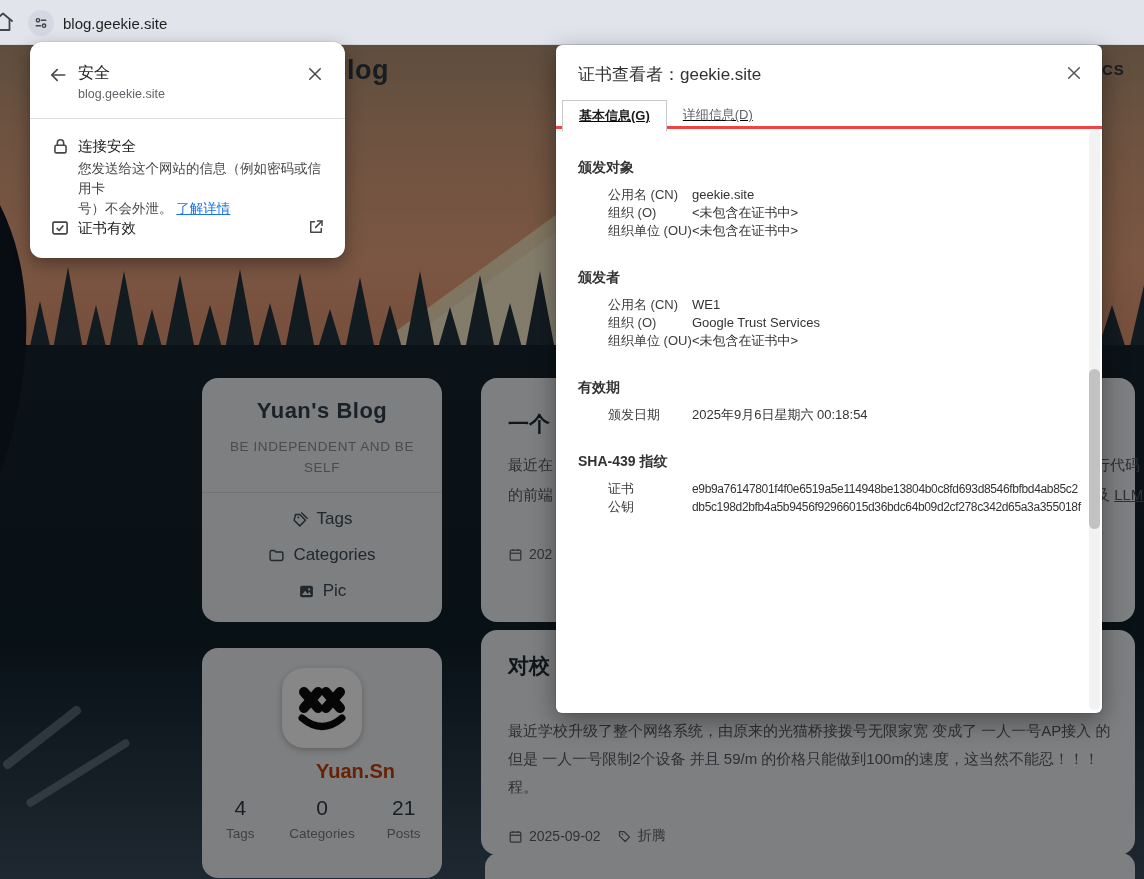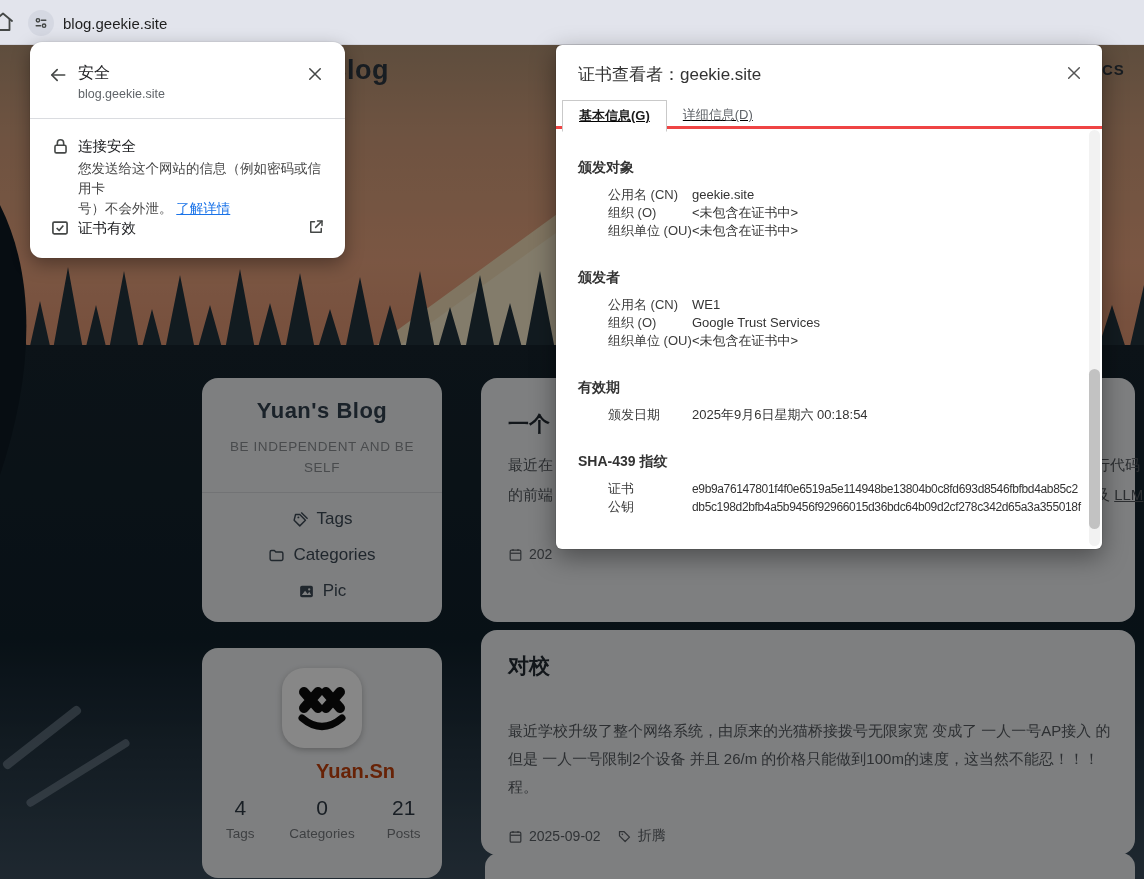--- a/index.html
+++ b/index.html
@@ -64,21 +64,21 @@
   .sp-div{position:absolute;left:0;top:76px;width:315px;border-top:1px solid #dadce0;}
   .sp-lock{position:absolute;left:21px;top:95px;width:19px;height:19px;color:#444746;}
   .sp-h{position:absolute;left:48px;top:95px;font-size:14.5px;color:#202124;}
   .sp-body{position:absolute;left:48px;top:117px;width:254px;font-size:13.5px;line-height:20px;color:#474747;}
   .sp-link{color:#1a73e8;text-decoration:underline;cursor:pointer;}
   .sp-cert-ic{position:absolute;left:20px;top:176px;width:20px;height:20px;color:#444746;}
   .sp-cert{position:absolute;left:48px;top:177px;font-size:14.5px;color:#202124;}
   .sp-ext{position:absolute;left:277px;top:176px;width:18px;height:18px;color:#444746;cursor:pointer;}
 
   
-  .cert{position:absolute;left:556px;top:45px;width:546px;height:504px;background:#fff;border-radius:6px;
+  .cert{position:absolute;left:556px;top:45px;width:546px;height:668px;background:#fff;border-radius:6px;
     box-shadow:0 8px 26px rgba(0,0,0,.4),0 0 0 1px rgba(0,0,0,.08);z-index:25;overflow:hidden;}
   .ct-title{position:absolute;left:22px;top:18px;font-size:17px;color:#333;}
   .ct-close{position:absolute;left:510px;top:20px;width:16px;height:16px;color:#555;cursor:pointer;}
   .ct-tabs{position:absolute;left:0;top:55px;width:546px;height:29px;border-bottom:3px solid #ef4444;padding-left:6px;display:flex;align-items:flex-start;text-decoration:underline;}
   .ct-tab{font-size:13px;color:#5f6368;padding:6px 16px;cursor:pointer;}
   .ct-tab.active{font-weight:700;color:#1a1a1a;background:#fff;border:1px solid #c9c9c9;border-bottom:1px solid #fff;margin-bottom:-1px;border-radius:1px 1px 0 0;}
   .ct-body{position:absolute;left:22px;top:114px;width:500px;}
   .csec{margin-bottom:29px;}
   .csec h3{margin:0 0 9px;font-size:14px;font-weight:700;color:#333;}
   .crow{display:flex;padding-left:30px;line-height:18px;font-size:13px;color:#333;}
@@ -206,21 +206,21 @@
             <line x1="8" y1="3" x2="8" y2="6.5"></line>
             <line x1="16" y1="3" x2="16" y2="6.5"></line>
           </svg>
         <span>202</span>
       </div>
     </div>
 
     <div class="card post2">
       <div class="ptitle" style="left:27px;top:22px;">对校</div>
       <div class="pbody" style="left:27px;top:92px;">最近学校升级了整个网络系统，由原来的光猫桥接拨号无限家宽 变成了 一人一号AP接入 的</div>
-      <div class="pbody" style="left:27px;top:120px;">但是 一人一号限制2个设备 并且 26/m 的价格只能做到100m的速度，这当然不能忍！！！</div>
+      <div class="pbody" style="left:27px;top:120px;">但是 一人一号限制2个设备 并且 59/m 的价格只能做到100m的速度，这当然不能忍！！！</div>
       <div class="pbody" style="left:27px;top:148px;">程。</div>
       <div class="pmeta" style="left:27px;top:197px;">
         <svg viewBox="0 0 24 24" fill="none" stroke="currentColor" stroke-width="2">
             <rect x="3.5" y="5" width="17" height="16" rx="2"></rect>
             <line x1="3.5" y1="10" x2="20.5" y2="10"></line>
             <line x1="8" y1="3" x2="8" y2="6.5"></line>
             <line x1="16" y1="3" x2="16" y2="6.5"></line>
           </svg>
         <span>2025-09-02</span>
         <svg style="margin-left:10px" viewBox="0 0 24 24" fill="none" stroke="currentColor" stroke-width="2" stroke-linejoin="round">

